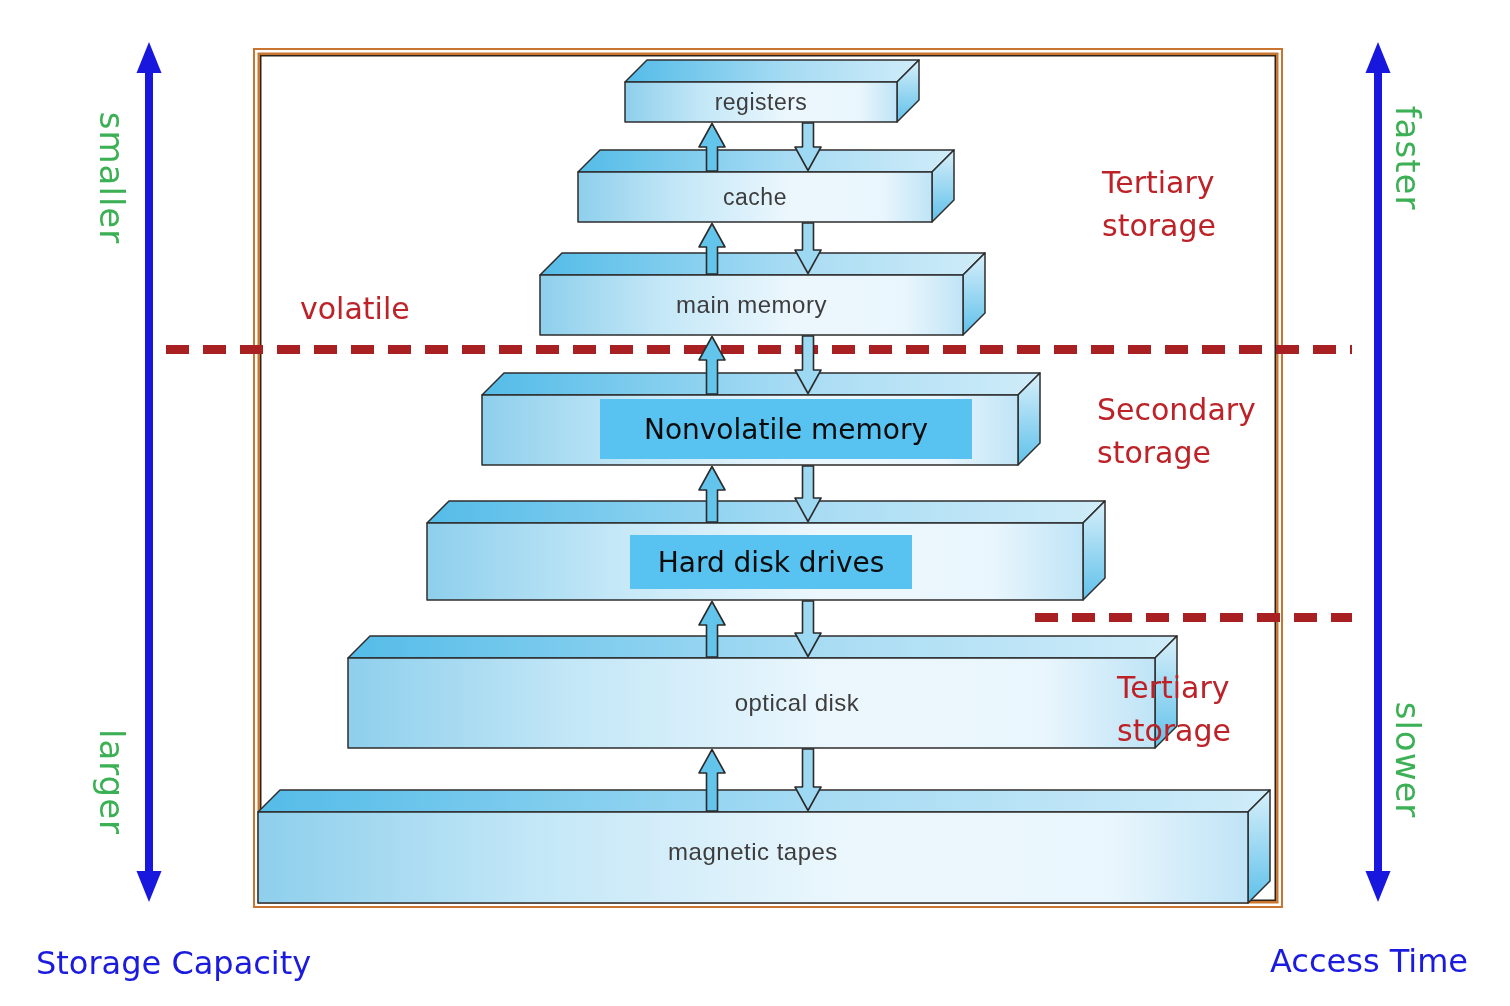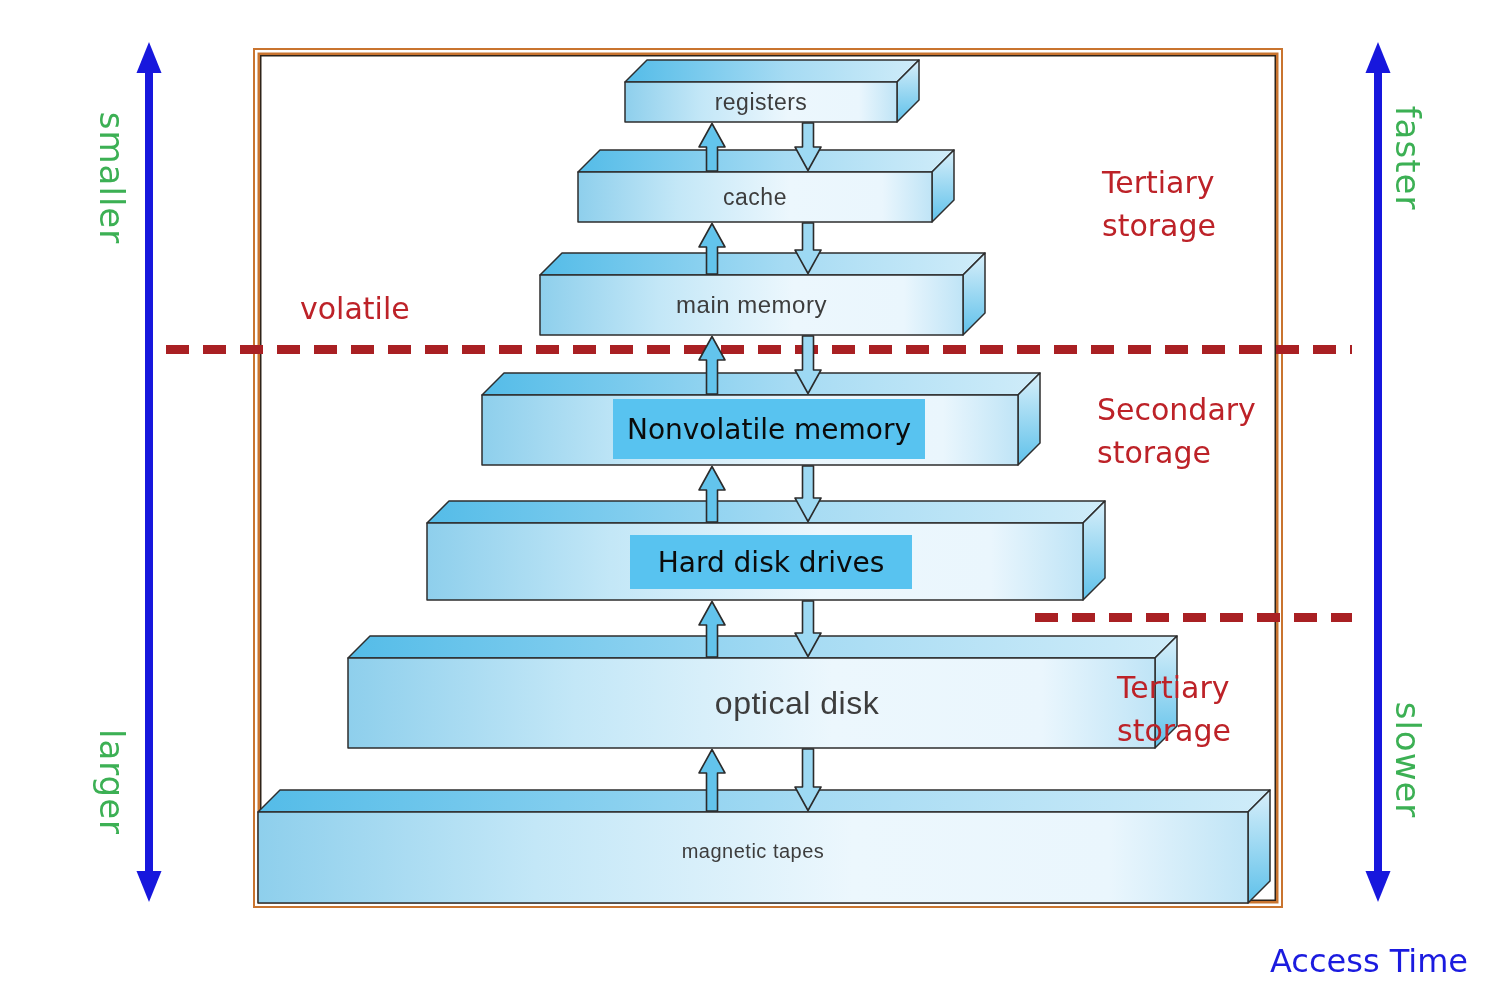--- a/index.html
+++ b/index.html
@@ -68,48 +68,48 @@
       </linearGradient>
     </defs>
   </svg>
 
   <div class="box" style="left:258px;top:790px;width:1012px;height:113px">
     <svg width="1012" height="113" viewBox="0 0 1012 113">
       <polygon class="face" points="0,22 22,0 1012,0 990,22" fill="url(#gTop)"></polygon>
       <polygon class="face" points="990,22 1012,0 1012,91 990,113" fill="url(#gSide)"></polygon>
       <rect class="face" x="0" y="22" width="990" height="91" fill="url(#gFront)"></rect>
     </svg>
-    <div class="lbl" style="width:990px;height:79px;font-size:20px">magnetic tapes</div>
+    <div class="lbl" style="width:990px;height:79px;font-size:24px">magnetic tapes</div>
   </div>
 
   <div class="box" style="left:348px;top:636px;width:829px;height:112px">
     <svg width="829" height="112" viewBox="0 0 829 112">
       <polygon class="face" points="0,22 22,0 829,0 807,22" fill="url(#gTop)"></polygon>
       <polygon class="face" points="807,22 829,0 829,90 807,112" fill="url(#gSide)"></polygon>
       <rect class="face" x="0" y="22" width="807" height="90" fill="url(#gFront)"></rect>
     </svg>
-    <div class="lbl" style="width:898px;height:90px;font-size:32px">optical disk</div>
+    <div class="lbl" style="width:898px;height:90px;font-size:24px">optical disk</div>
   </div>
 
   <div class="box" style="left:427px;top:501px;width:678px;height:99px">
     <svg width="678" height="99" viewBox="0 0 678 99">
       <polygon class="face" points="0,22 22,0 678,0 656,22" fill="url(#gTop)"></polygon>
       <polygon class="face" points="656,22 678,0 678,77 656,99" fill="url(#gSide)"></polygon>
       <rect class="face" x="0" y="22" width="656" height="77" fill="url(#gFront)"></rect>
     </svg>
     <div class="hl" style="left:203px;top:34px;width:282px;height:54px;font-size:28px">Hard disk drives</div>
   </div>
 
   <div class="box" style="left:482px;top:373px;width:558px;height:92px">
     <svg width="558" height="92" viewBox="0 0 558 92">
       <polygon class="face" points="0,22 22,0 558,0 536,22" fill="url(#gTop)"></polygon>
       <polygon class="face" points="536,22 558,0 558,70 536,92" fill="url(#gSide)"></polygon>
       <rect class="face" x="0" y="22" width="536" height="70" fill="url(#gFront)"></rect>
     </svg>
-    <div class="hl" style="left:131px;top:26px;width:312px;height:60px;font-size:28px">Nonvolatile memory</div>
+    <div class="hl" style="left:118px;top:26px;width:372px;height:60px;font-size:28px">Nonvolatile memory</div>
   </div>
 
   <div class="box" style="left:540px;top:253px;width:445px;height:76px">
     <svg width="445" height="82" viewBox="0 0 445 82">
       <polygon class="face" points="0,22 22,0 445,0 423,22" fill="url(#gTop)"></polygon>
       <polygon class="face" points="423,22 445,0 445,60 423,82" fill="url(#gSide)"></polygon>
       <rect class="face" x="0" y="22" width="423" height="60" fill="url(#gFront)"></rect>
     </svg>
     <div class="lbl" style="width:423px;height:60px;font-size:24px">main memory</div>
   </div>
@@ -191,15 +191,16 @@
     <line x1="18" y1="26" x2="18" y2="838" stroke="#1717dd" stroke-width="8"></line>
     <polygon points="18,2 30.5,33 5.5,33" fill="#1717dd"></polygon>
     <polygon points="18,862 30.5,831 5.5,831" fill="#1717dd"></polygon>
   </svg>
   <svg class="vax" style="left:1360px;top:40px" width="36" height="864" viewBox="0 0 36 864">
     <line x1="18" y1="26" x2="18" y2="838" stroke="#1717dd" stroke-width="8"></line>
     <polygon points="18,2 30.5,33 5.5,33" fill="#1717dd"></polygon>
     <polygon points="18,862 30.5,831 5.5,831" fill="#1717dd"></polygon>
   </svg>
 
+  <div class="blue-title" style="left:36px;top:944px">Storage Capacity</div>
   <div class="blue-title" style="left:1270px;top:942px">Access Time</div>
 
 </div>
 
 </body></html>

